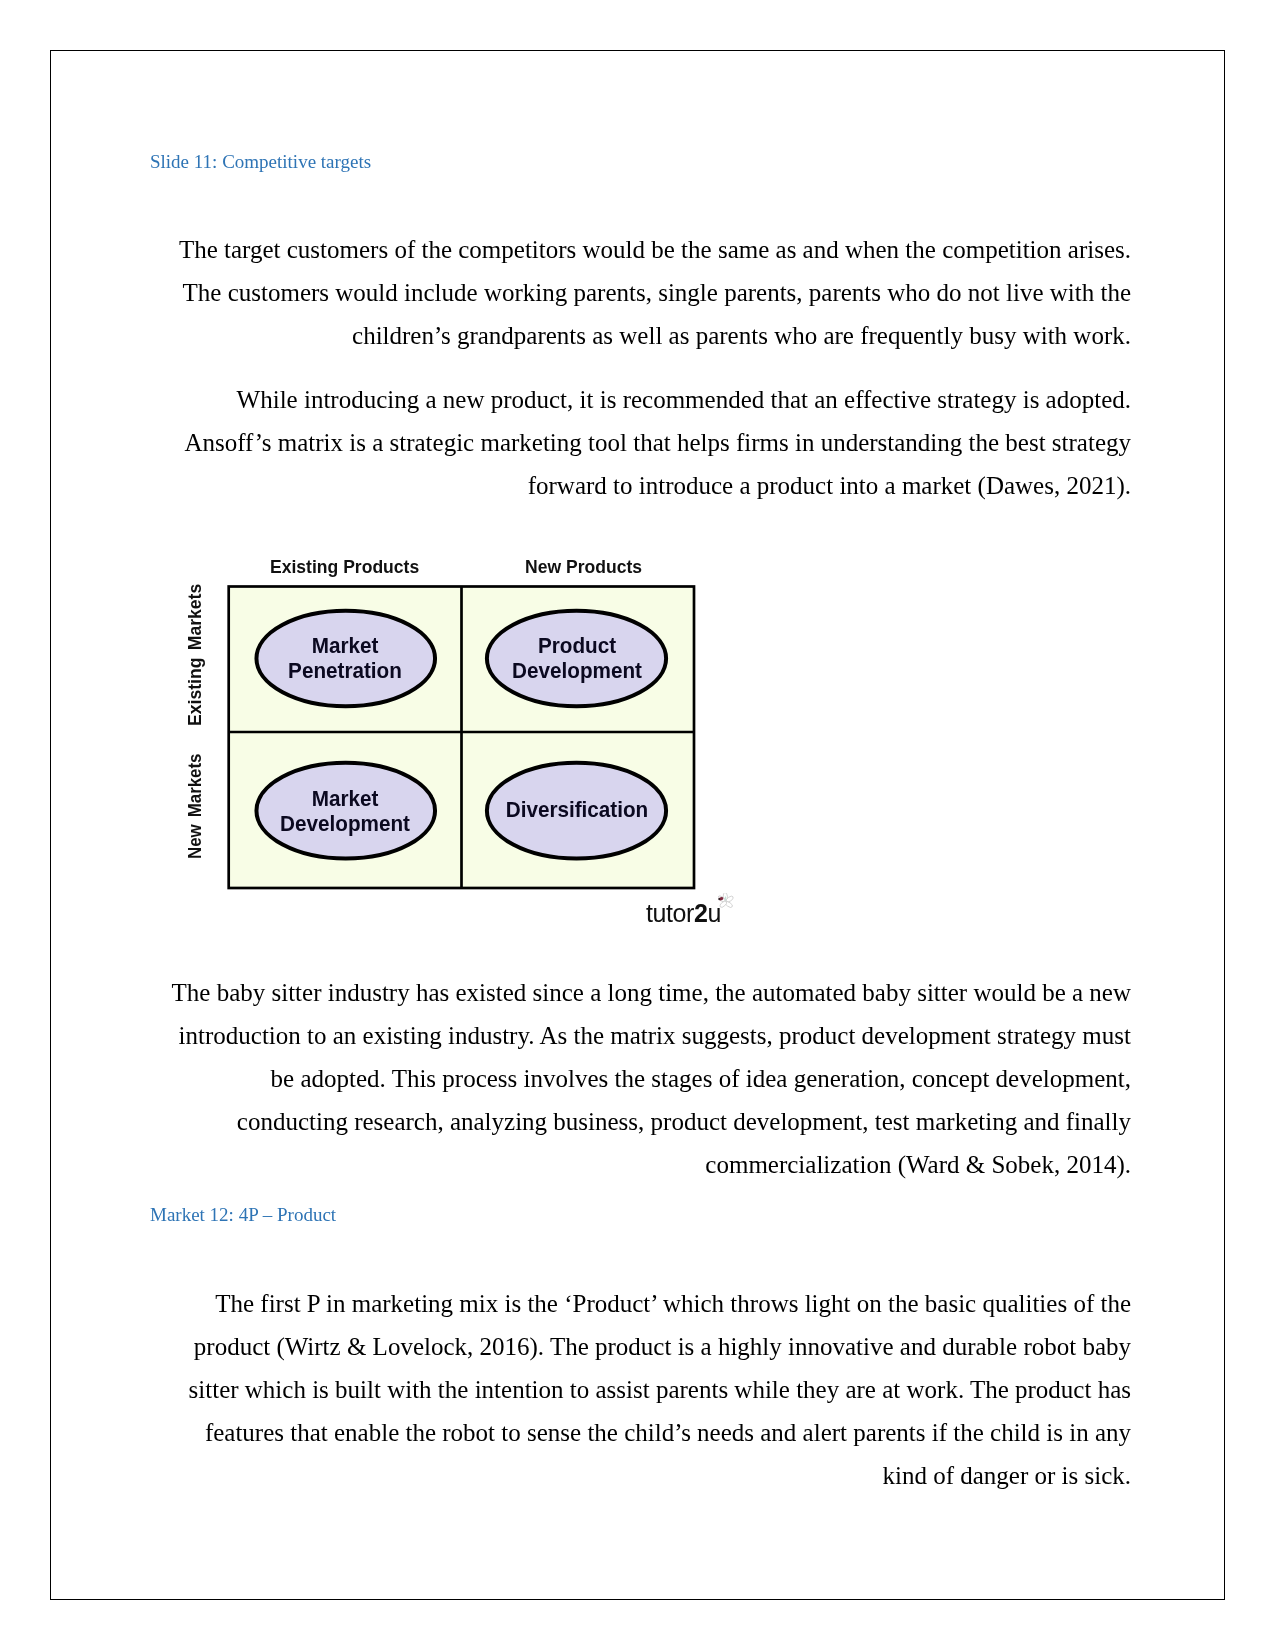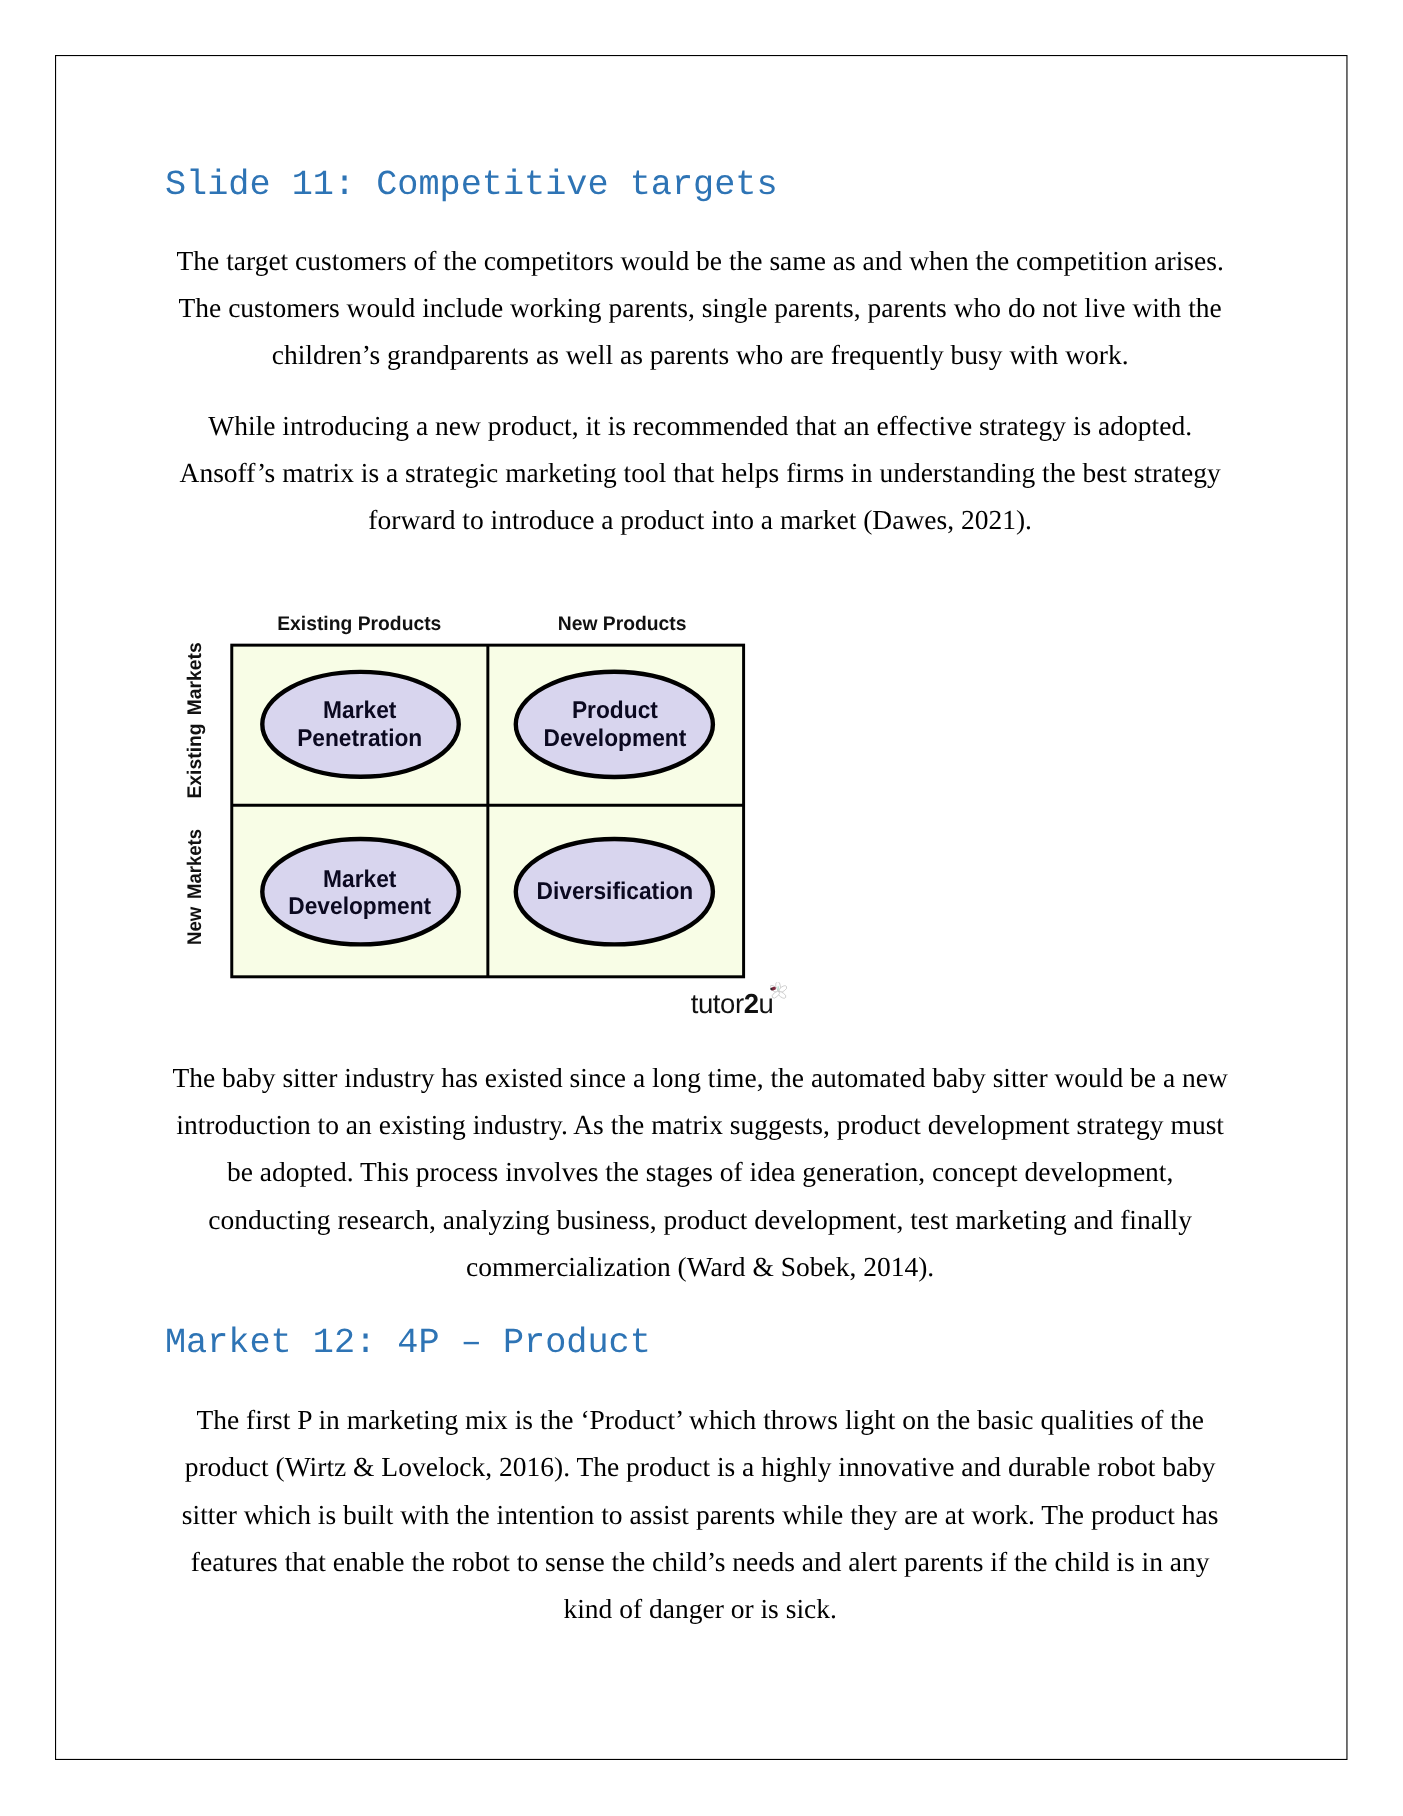--- a/index.html
+++ b/index.html
@@ -1,22 +1,22 @@
 <!DOCTYPE html>
 <html><head>
 <meta charset="utf-8">
 <title>Document page</title>
 <style>
   html,body{margin:0;padding:0;background:#ffffff;}
   body{width:1275px;height:1651px;font-family:"Liberation Serif",serif;overflow:hidden;-webkit-font-smoothing:antialiased;}
   .page-border{position:absolute;left:50px;top:49.5px;width:1174.6px;height:1550.8px;border:1px solid #000;box-sizing:border-box;background:#fff;}
   .doc-body{position:absolute;left:150px;top:0;width:965px;transform:translateZ(0);}
-  .heading{position:absolute;font-size:32px;color:#2e74b5;white-space:nowrap;line-height:1;font-family:Liberation Mono, monospace;}
-  .para{position:absolute;font-size:25px;color:#000;line-height:43px;margin:4px;width:965px;text-align:center;}
-  .figure{position:absolute;left:160px;top:545px;width:570px;height:395px;transform:translateZ(0);}
+  .heading{position:absolute;font-size:19px;color:#2e74b5;white-space:nowrap;line-height:1;}
+  .para{position:absolute;font-size:25px;color:#000;line-height:43px;margin:16px;width:965px;text-align:right;}
+  .figure{position:absolute;left:178px;top:545px;width:570px;height:395px;transform:translateZ(0);}
   .figure-svg{position:absolute;left:0;top:0;}
   .lbl{position:absolute;font-family:"Liberation Sans",sans-serif;font-weight:bold;color:#111;white-space:nowrap;}
   .col-hdr{font-size:18px;transform:scaleX(0.975);transform-origin:left top;}
   .node-lbl{font-size:22px;color:#0b0920;transform:scaleX(0.94);transform-origin:center;text-align:center;line-height:25px;}
   .row-hdr{font-size:18px;white-space:nowrap;word-spacing:2.5px;transform-origin:left top;}
   .logo{position:absolute;left:468px;top:354px;text-align:center;}
   .logo-word{font-family:"Liberation Sans",sans-serif;font-size:25px;color:#111;letter-spacing:-0.4px;display:inline-block;vertical-align:baseline;}
   .logo-word b{font-weight:bold;}
   .logo-flower{position:absolute;left:72px;top:-6px;}
 </style>

